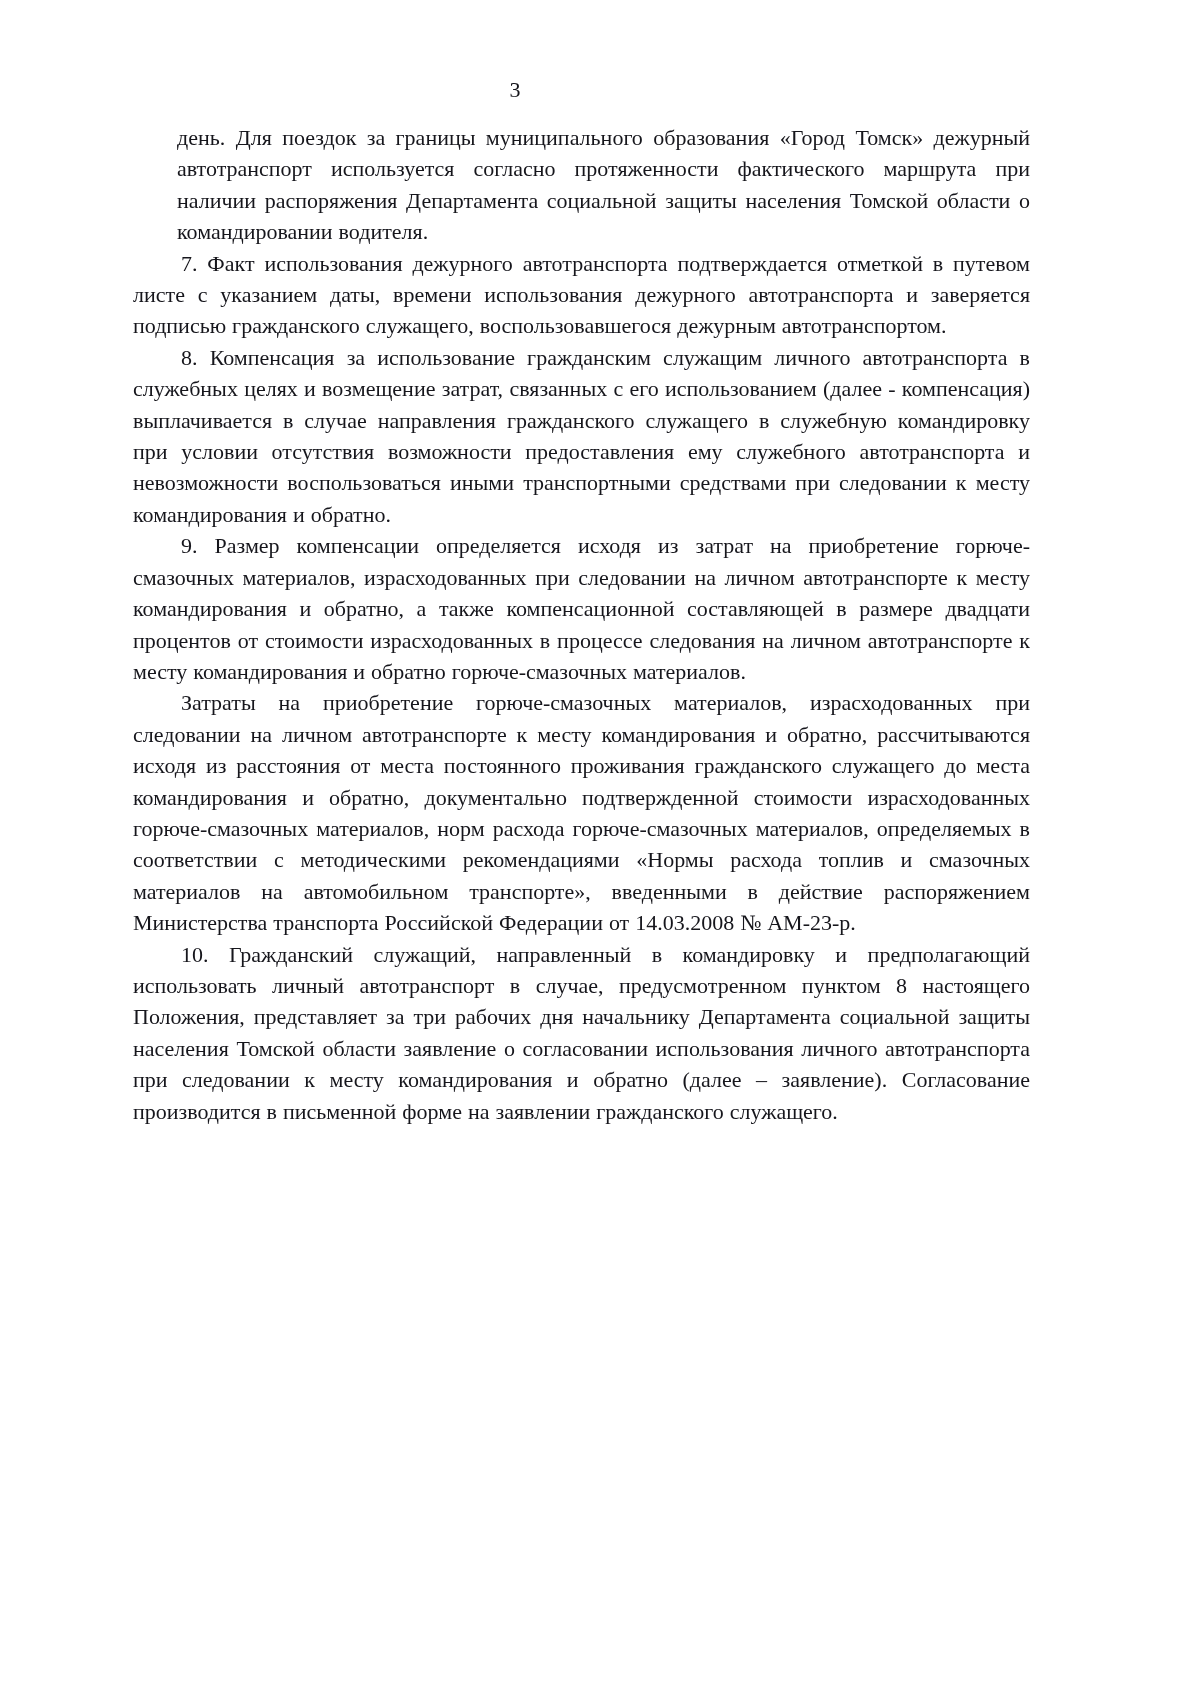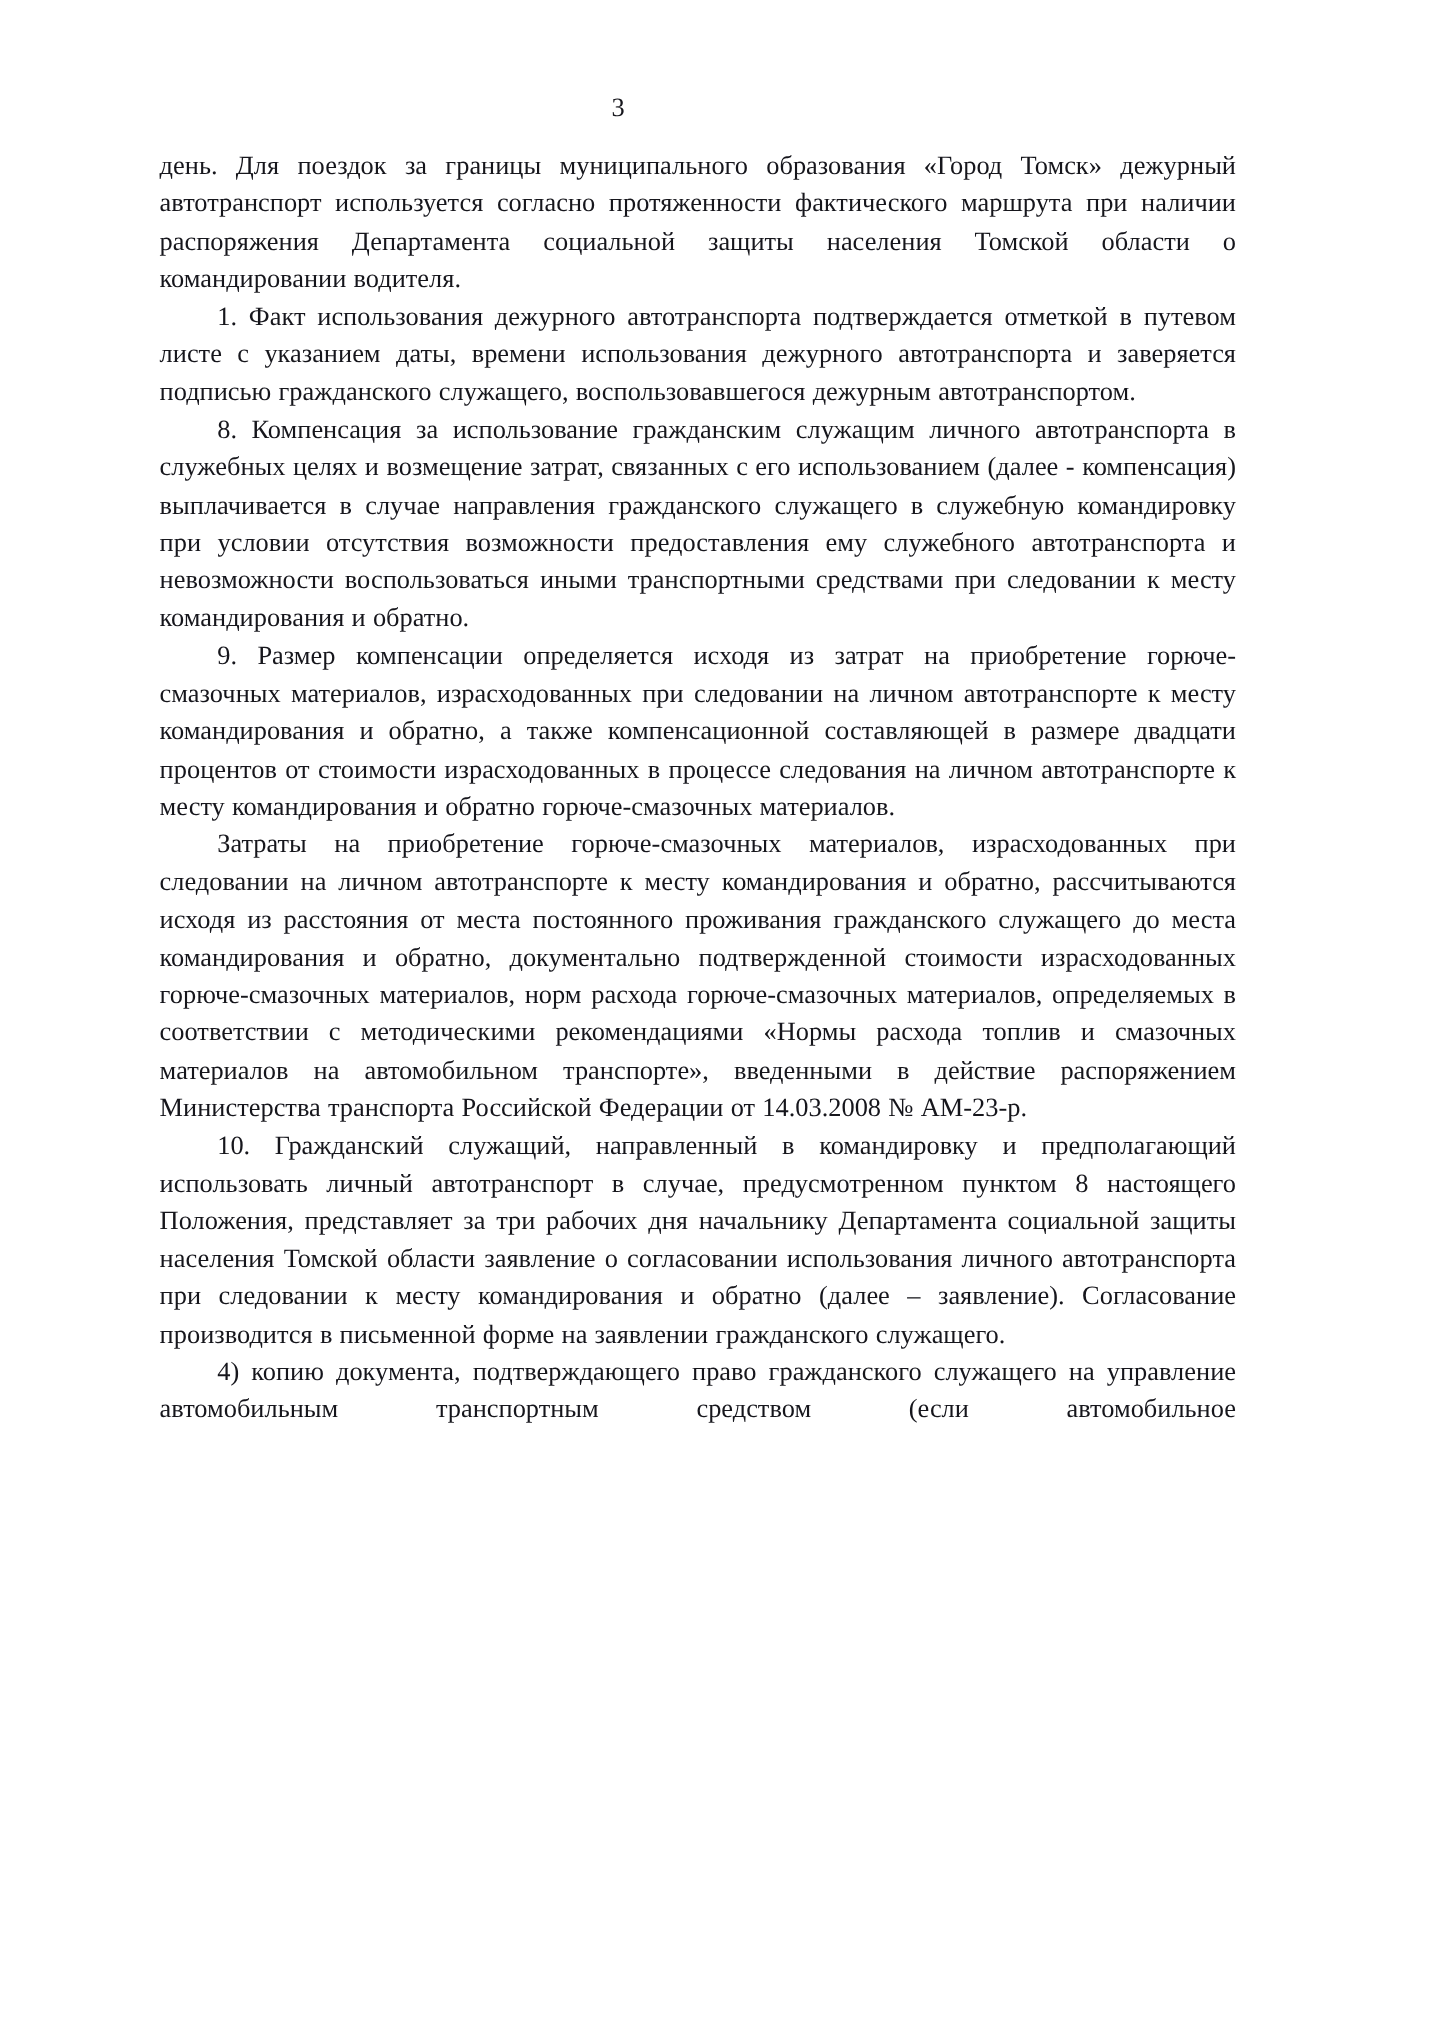--- a/index.html
+++ b/index.html
@@ -34,47 +34,47 @@
   p.para {
     margin: 0;
     font-size: 22px;
     line-height: 31.4px;
     text-align: justify;
     text-indent: 48px;
     word-spacing: 0.5px;
   }
   p.para.no-indent {
     text-indent: 0;
+    margin-left: 44px;
   }
   p.para.justify-last {
     text-align-last: justify;
   }
 </style>
 </head>
 <body>
 
 <div class="page">
 
   <div class="page-number">3</div>
 
   <div class="content">
 
     <p class="para no-indent">день. Для поездок за границы муниципального образования «Город Томск» дежурный автотранспорт используется согласно протяженности фактического маршрута при наличии распоряжения Департамента социальной защиты населения Томской области о командировании водителя.</p>
 
-    <p class="para">1. Факт использования дежурного автотранспорта подтверждается отметкой в путевом листе с указанием даты, времени использования дежурного автотранспорта и заверяется подписью гражданского служащего, воспользовавшегося дежурным автотранспортом.</p>
+    <p class="para">7. Факт использования дежурного автотранспорта подтверждается отметкой в путевом листе с указанием даты, времени использования дежурного автотранспорта и заверяется подписью гражданского служащего, воспользовавшегося дежурным автотранспортом.</p>
 
     <p class="para">8. Компенсация за использование гражданским служащим личного автотранспорта в служебных целях и возмещение затрат, связанных с его использованием (далее - компенсация) выплачивается в случае направления гражданского служащего в служебную командировку при условии отсутствия возможности предоставления ему служебного автотранспорта и невозможности воспользоваться иными транспортными средствами при следовании к месту командирования и обратно.</p>
 
     <p class="para">9. Размер компенсации определяется исходя из затрат на приобретение горюче-смазочных материалов, израсходованных при следовании на личном автотранспорте к месту командирования и обратно, а также компенсационной составляющей в размере двадцати процентов от стоимости израсходованных в процессе следования на личном автотранспорте к месту командирования и обратно горюче-смазочных материалов.</p>
 
     <p class="para">Затраты на приобретение горюче-смазочных материалов, израсходованных при следовании на личном автотранспорте к месту командирования и обратно, рассчитываются исходя из расстояния от места постоянного проживания гражданского служащего до места командирования и обратно, документально подтвержденной стоимости израсходованных горюче-смазочных материалов, норм расхода горюче-смазочных материалов, определяемых в соответствии с методическими рекомендациями «Нормы расхода топлив и смазочных материалов на автомобильном транспорте», введенными в действие распоряжением Министерства транспорта Российской Федерации от 14.03.2008  № АМ-23-р.</p>
 
     <p class="para">10. Гражданский служащий, направленный в командировку и предполагающий использовать личный автотранспорт в случае, предусмотренном пунктом 8 настоящего Положения,  представляет за  три рабочих дня  начальнику Департамента социальной защиты населения Томской области  заявление  о согласовании использования личного автотранспорта при следовании к месту командирования и обратно (далее – заявление). Согласование производится в письменной форме на заявлении гражданского служащего.</p>
 
 
 
 
 
-    <p class="para justify-last">4) копию документа, подтверждающего право гражданского служащего на управление автомобильным транспортным средством (если автомобильное</p>
 
   </div>
 
 </div>
 
 </body></html>

